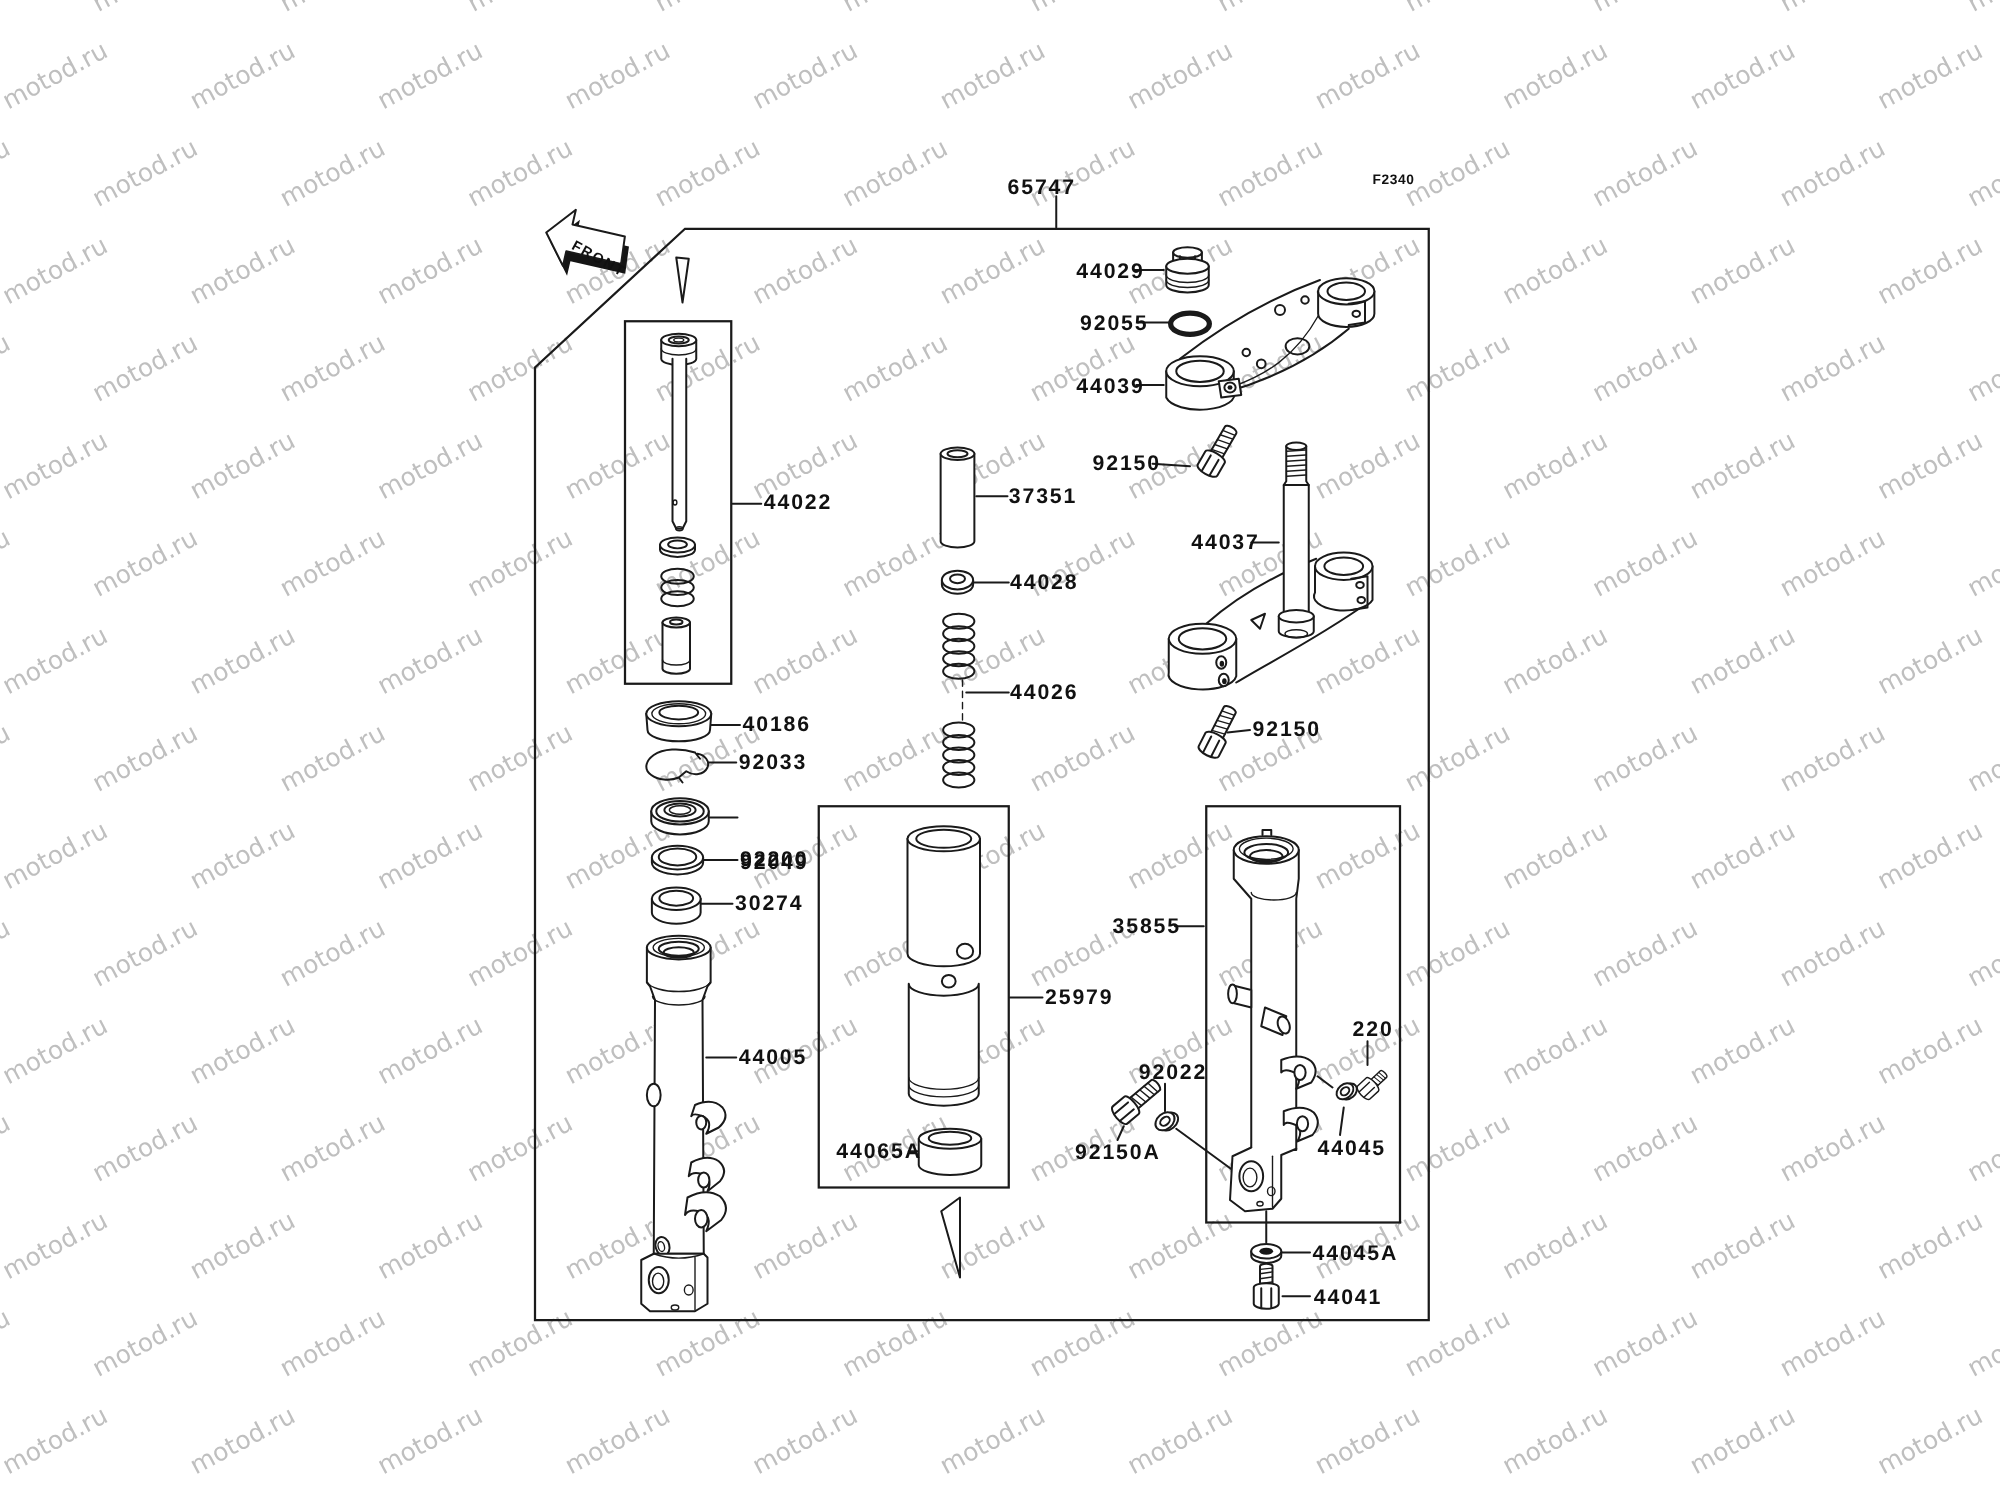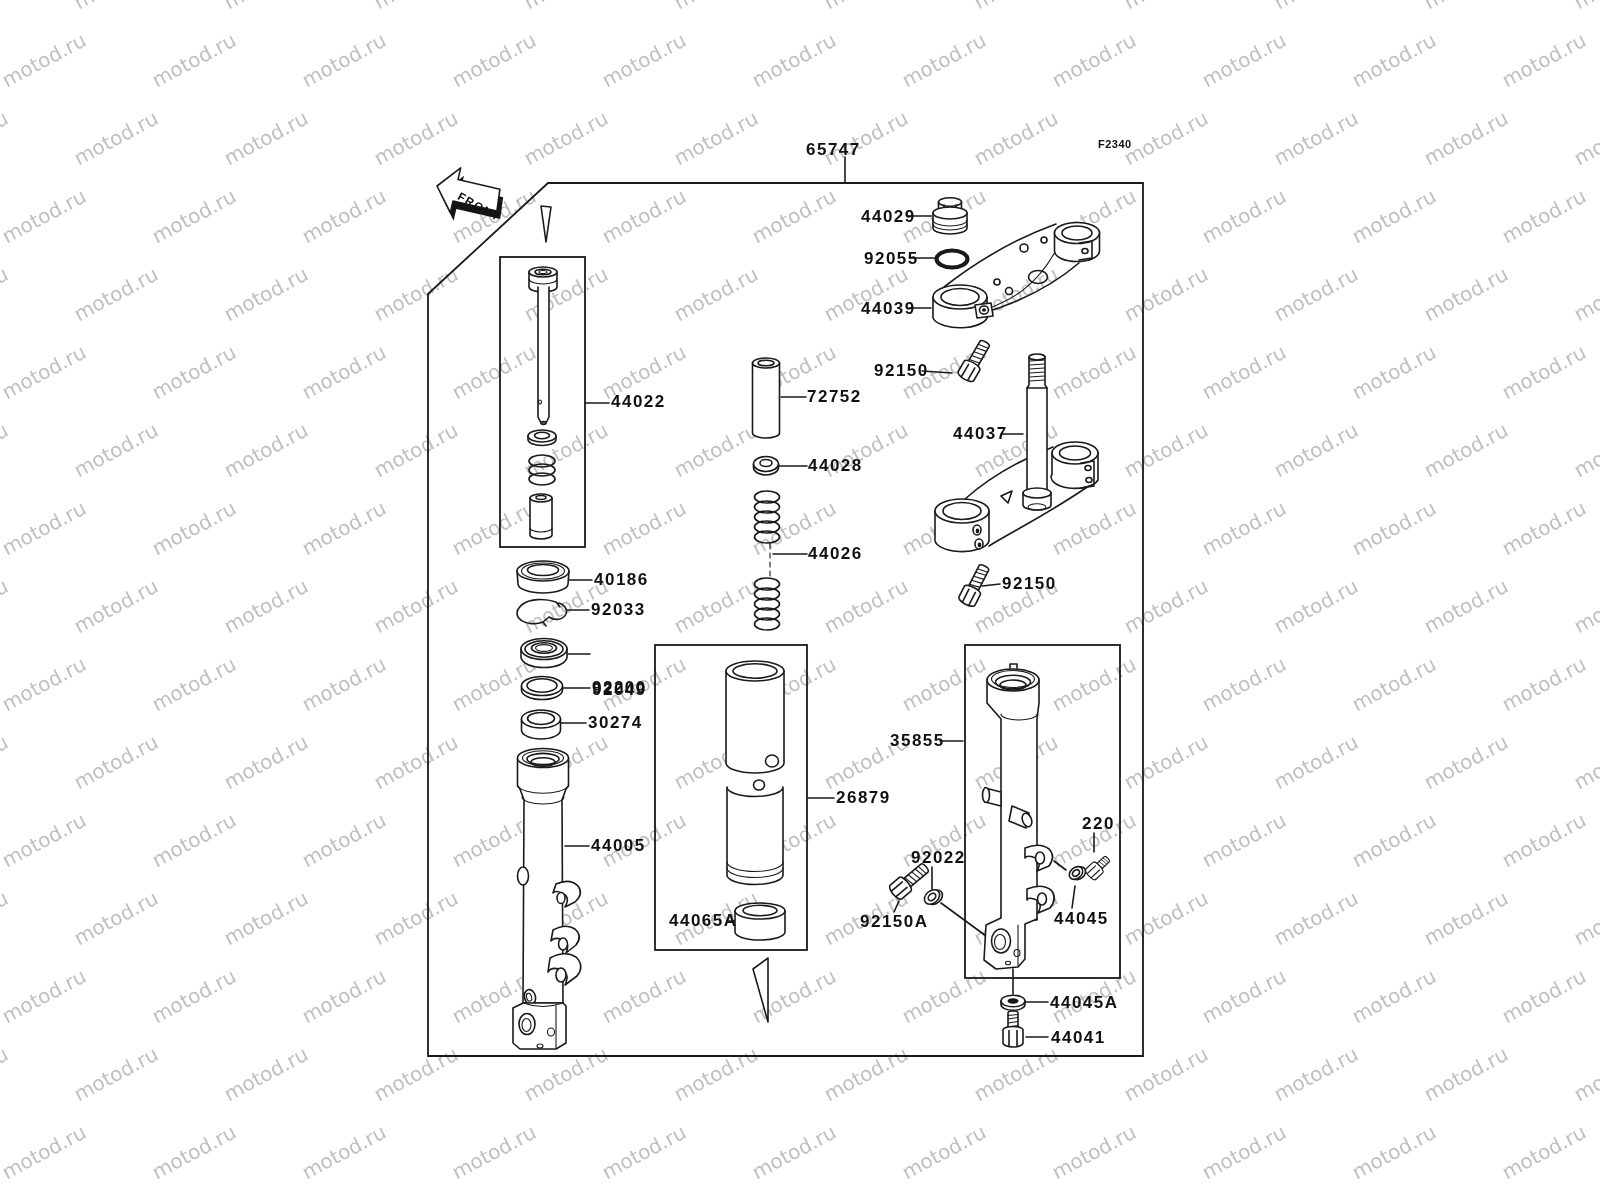--- a/index.html
+++ b/index.html
@@ -489,33 +489,33 @@
       <ellipse class="s thin" cx="1008" cy="963" rx="2.5" ry="1.8"></ellipse>
     </g>
   </svg>
 
   <div class="lbl" style="left:806px;top:140px">65747</div>
   <div class="lbl small" style="left:1098px;top:137px">F2340</div>
   <div class="lbl" style="left:861px;top:207px">44029</div>
   <div class="lbl" style="left:864px;top:249px">92055</div>
   <div class="lbl" style="left:861px;top:299px">44039</div>
   <div class="lbl" style="left:874px;top:361px">92150</div>
-  <div class="lbl" style="left:807px;top:387px">72752</div>
+  <div class="lbl" style="left:807px;top:387px">37351</div>
   <div class="lbl" style="left:953px;top:424px">44037</div>
   <div class="lbl" style="left:808px;top:456px">44028</div>
   <div class="lbl" style="left:808px;top:544px">44026</div>
   <div class="lbl" style="left:1002px;top:574px">92150</div>
   <div class="lbl" style="left:611px;top:392px">44022</div>
   <div class="lbl" style="left:594px;top:570px">40186</div>
   <div class="lbl" style="left:591px;top:600px">92033</div>
   <div class="lbl" style="left:592px;top:680px">92049</div>
   <div class="lbl" style="left:592px;top:678px">92200</div>
   <div class="lbl" style="left:588px;top:713px">30274</div>
   <div class="lbl" style="left:591px;top:836px">44005</div>
-  <div class="lbl" style="left:836px;top:788px">26879</div>
+  <div class="lbl" style="left:836px;top:788px">25979</div>
   <div class="lbl" style="left:669px;top:911px">44065A</div>
   <div class="lbl" style="left:890px;top:731px">35855</div>
   <div class="lbl" style="left:911px;top:848px">92022</div>
   <div class="lbl" style="left:860px;top:912px">92150A</div>
   <div class="lbl" style="left:1082px;top:814px">220</div>
   <div class="lbl" style="left:1054px;top:909px">44045</div>
   <div class="lbl" style="left:1050px;top:993px">44045A</div>
   <div class="lbl" style="left:1051px;top:1028px">44041</div>
 
 </div>

